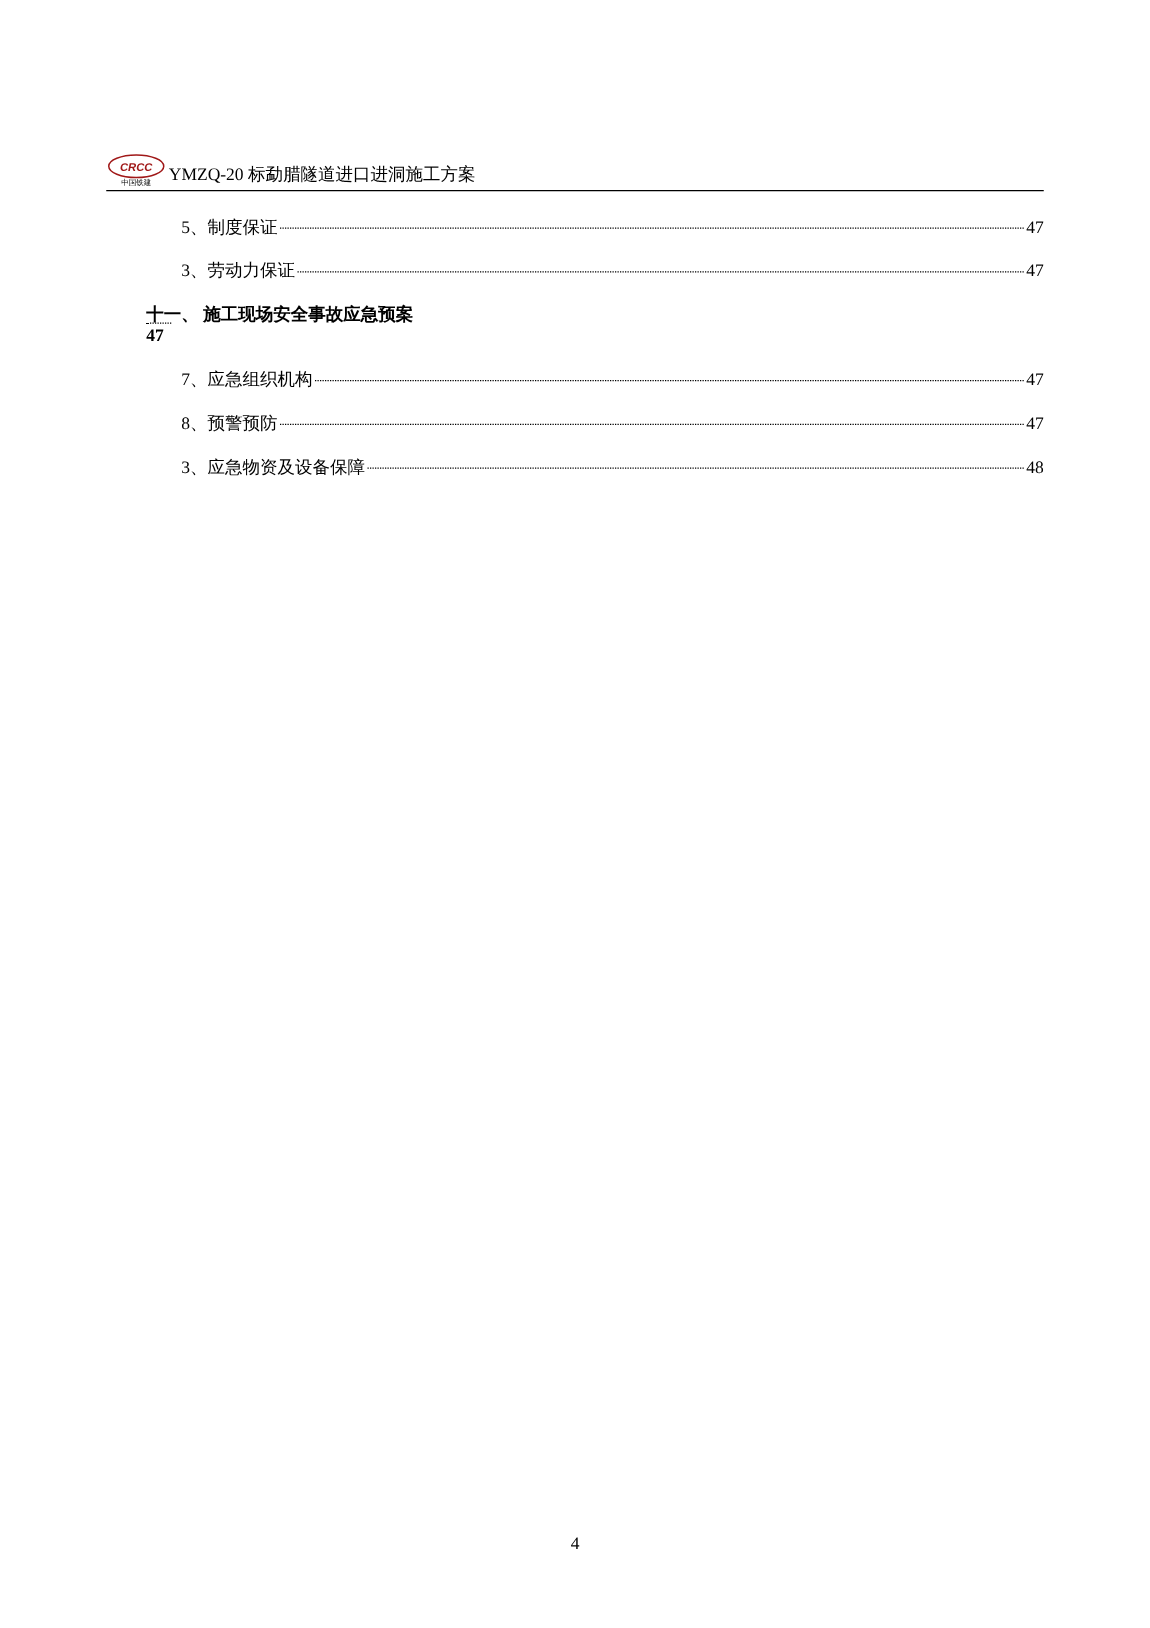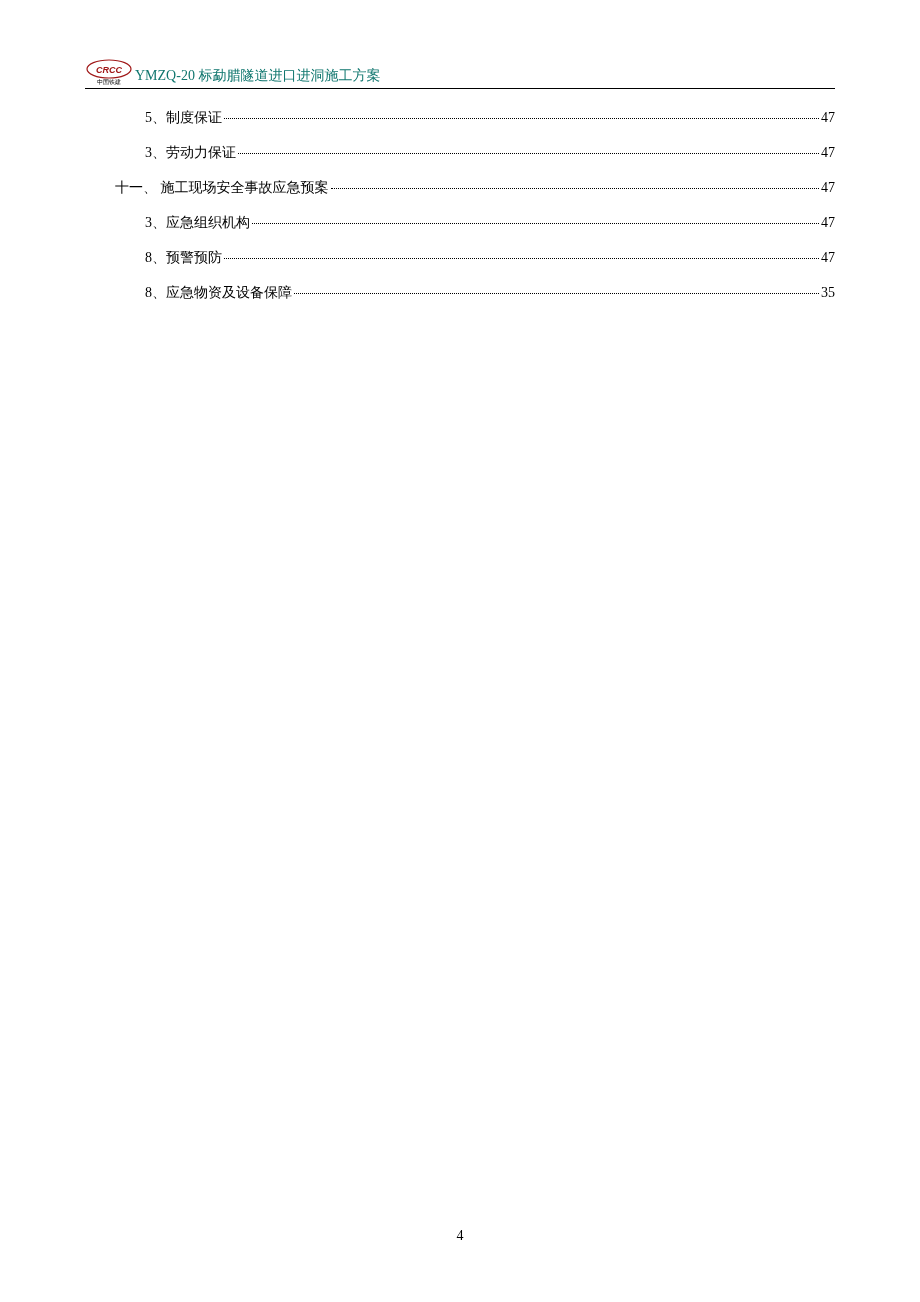--- a/index.html
+++ b/index.html
@@ -8,21 +8,21 @@
       box-sizing: border-box;
     }
     body {
       width: 920px;
       height: 1302px;
       background: #ffffff;
       font-family: "SimSun", "宋体", serif;
       position: relative;
     }
     .page {
-      padding: 56px 85px 60px 85px;
+      padding: 120px 85px 60px 85px;
       height: 100%;
       position: relative;
     }
     .header {
       display: flex;
       align-items: flex-end;
       margin-bottom: 20px;
       border-bottom: 1px solid #000;
       padding-bottom: 2px;
     }
@@ -31,39 +31,40 @@
       height: 30px;
       margin-right: 2px;
       position: relative;
     }
     .logo-svg {
       width: 100%;
       height: 100%;
     }
     .header-text {
       font-size: 14px;
-      color: #0f766e;
+      color: #000000;
       padding-bottom: 1px;
     }
     .toc {
       margin-top: 18px;
     }
     .toc-item {
       display: flex;
       align-items: baseline;
       margin-bottom: 17px;
       font-size: 14px;
       color: #000;
     }
     .toc-item.sub {
       padding-left: 60px;
     }
     .toc-item.section {
       padding-left: 30px;
-      font-weight: normal;
+      font-weight: bold;
+      flex-direction: column;
     }
     .toc-label {
       white-space: nowrap;
     }
     .toc-leader {
       flex: 1;
       border-bottom: 1.5px dotted #000;
       margin: 0 2px;
       position: relative;
       top: -3px;
@@ -108,30 +109,30 @@
       <span class="toc-label">3、劳动力保证</span>
       <span class="toc-leader"></span>
       <span class="toc-page">47</span>
     </div>
     <div class="toc-item section">
       <span class="toc-label">十一、 施工现场安全事故应急预案</span>
       <span class="toc-leader"></span>
       <span class="toc-page">47</span>
     </div>
     <div class="toc-item sub">
-      <span class="toc-label">3、应急组织机构</span>
+      <span class="toc-label">7、应急组织机构</span>
       <span class="toc-leader"></span>
       <span class="toc-page">47</span>
     </div>
     <div class="toc-item sub">
       <span class="toc-label">8、预警预防</span>
       <span class="toc-leader"></span>
       <span class="toc-page">47</span>
     </div>
     <div class="toc-item sub">
-      <span class="toc-label">8、应急物资及设备保障</span>
+      <span class="toc-label">3、应急物资及设备保障</span>
       <span class="toc-leader"></span>
-      <span class="toc-page">35</span>
+      <span class="toc-page">48</span>
     </div>
   </div>
 
   <div class="page-number">4</div>
 </div>
 
 </body></html>

